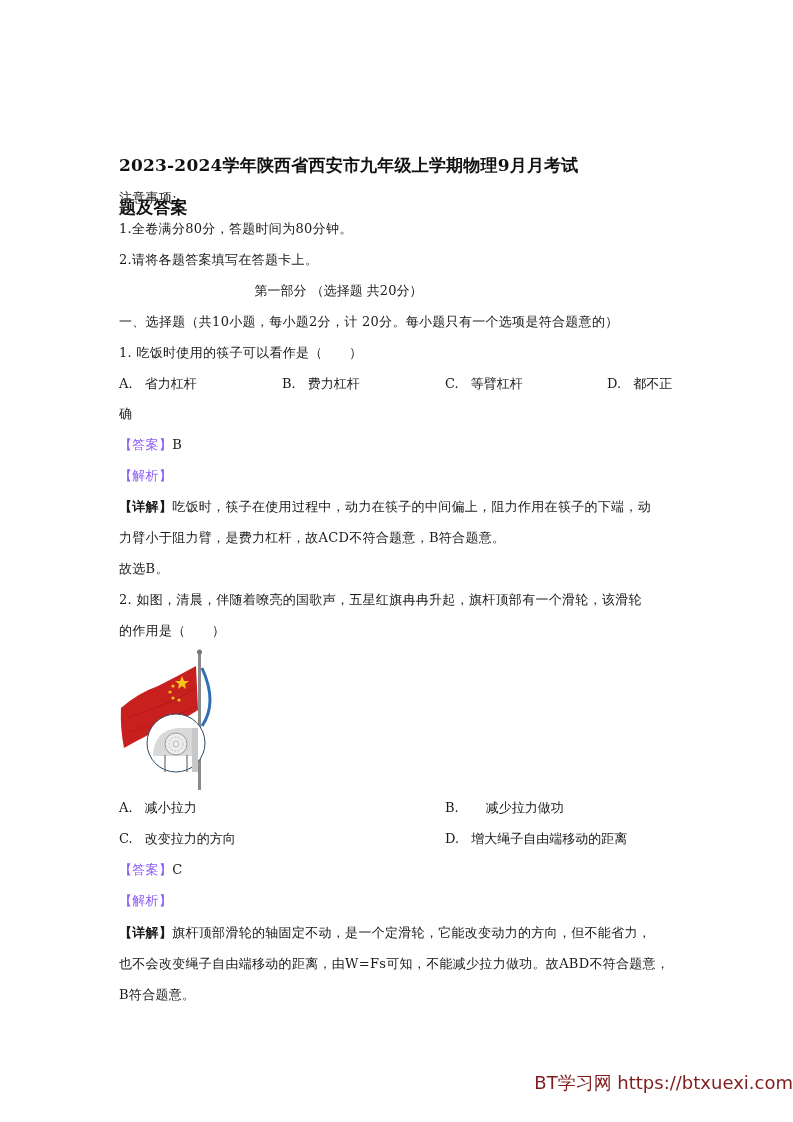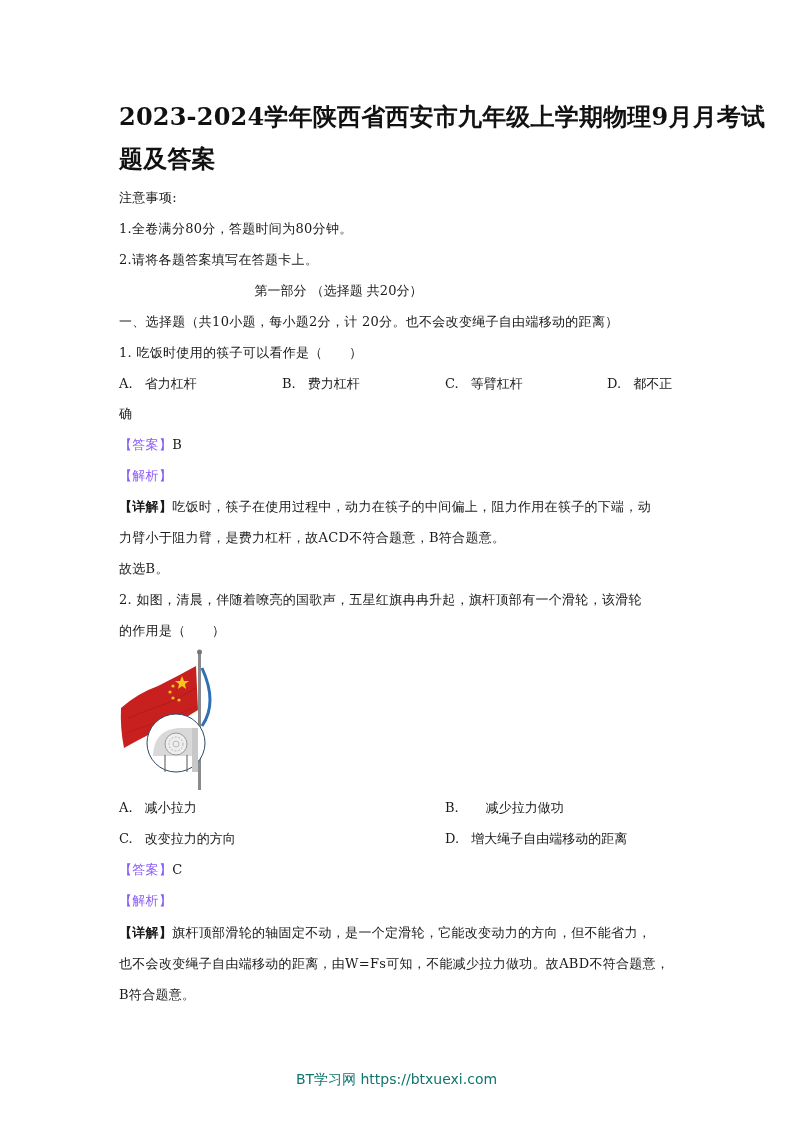--- a/index.html
+++ b/index.html
@@ -27,25 +27,26 @@
       font-size: 13px;
       line-height: 16px;
       white-space: nowrap;
       letter-spacing: 0.3px;
     }
     .title {
       position: absolute;
       left: 119px;
       font-family: "DejaVu Serif", "Liberation Serif", serif;
       font-weight: bold;
-      font-size: 24px;
+      font-size: 17px;
       line-height: 26px;
       color: #111;
       white-space: nowrap;
       letter-spacing: 0.2px;
+      margin-top: 48px;
     }
     .center-line {
       position: absolute;
       left: 0;
       width: 677px;
       text-align: center;
       font-size: 13px;
       line-height: 16px;
       white-space: nowrap;
     }
@@ -67,42 +68,42 @@
       left: 118px;
       top: 648px;
       width: 100px;
       height: 145px;
     }
     .footer {
       position: absolute;
       left: 0;
       width: 793px;
       top: 1071px;
-      text-align: center;
+      text-align: right;
       font-family: "DejaVu Sans", "Liberation Sans", sans-serif;
-      font-size: 14px;
-      color: #0f766e;
+      font-size: 18px;
+      color: #7f1d1d;
       white-space: nowrap;
     }
   </style>
 </head>
 <body>
 
 <div class="page">
 
   <div class="title" style="top:104px;">2023-2024学年陕西省西安市九年级上学期物理9月月考试</div>
   <div class="title" style="top:146px;">题及答案</div>
 
   <div class="line" style="top:190px;">注意事项:</div>
   <div class="line" style="top:221px;">1.全卷满分80分，答题时间为80分钟。</div>
   <div class="line" style="top:252px;">2.请将各题答案填写在答题卡上。</div>
 
   <div class="center-line" style="top:283px;">第一部分 （选择题 共20分）</div>
 
-  <div class="line" style="top:314px;">一、选择题（共10小题，每小题2分，计 20分。也不会改变绳子自由端移动的距离）</div>
+  <div class="line" style="top:314px;">一、选择题（共10小题，每小题2分，计 20分。每小题只有一个选项是符合题意的）</div>
 
   <div class="line" style="top:345px;">1. 吃饭时使用的筷子可以看作是（　　）</div>
 
   <div class="opt" style="left:119px; top:376px;">
     <span>A.</span>
     <span style="margin-left:8px;">省力杠杆</span>
   </div>
   <div class="opt" style="left:282px; top:376px;">
     <span>B.</span>
     <span style="margin-left:8px;">费力杠杆</span>

